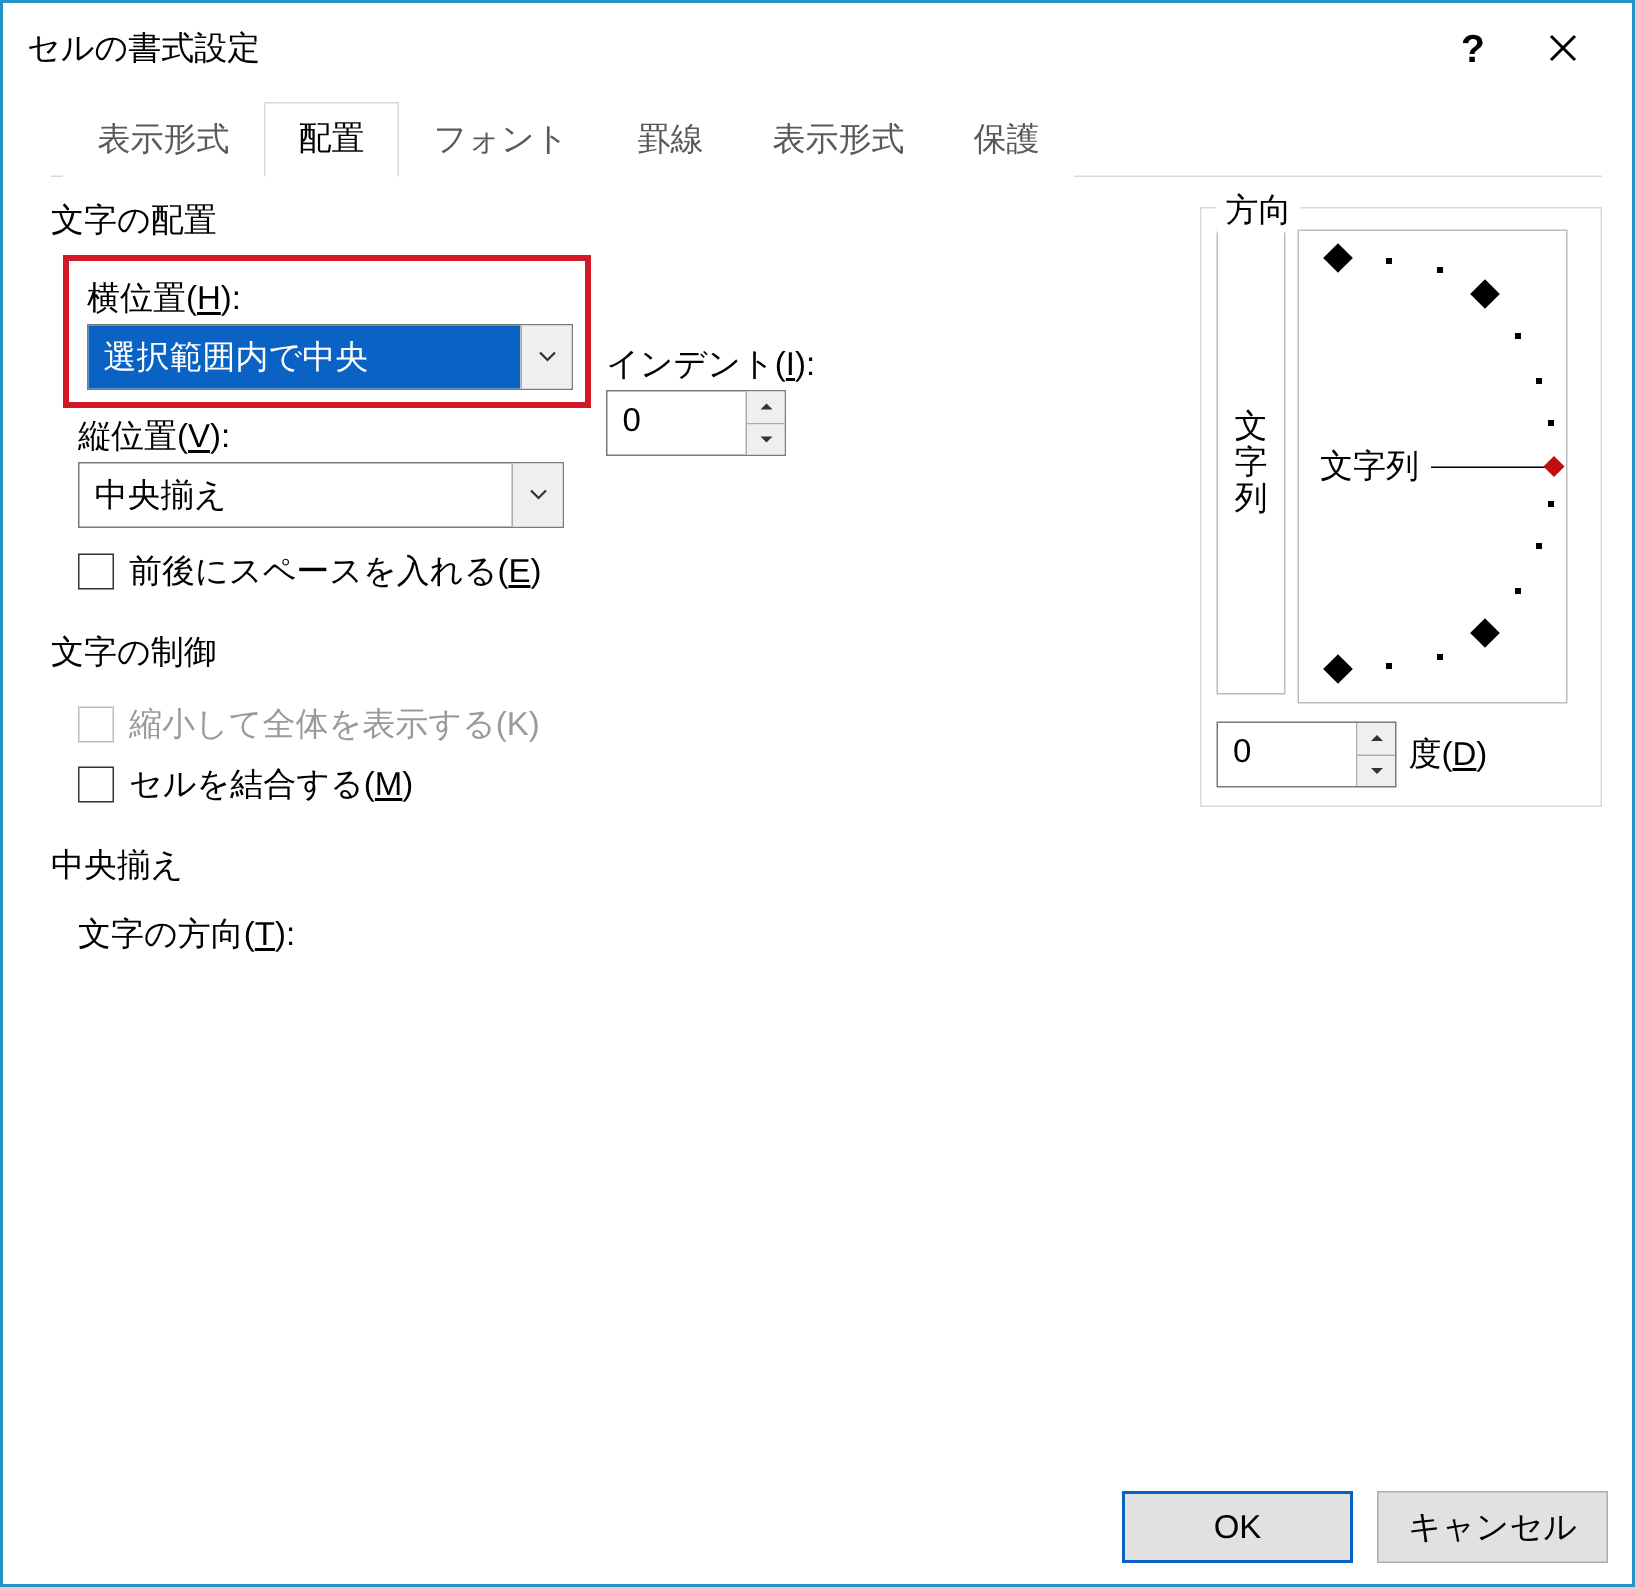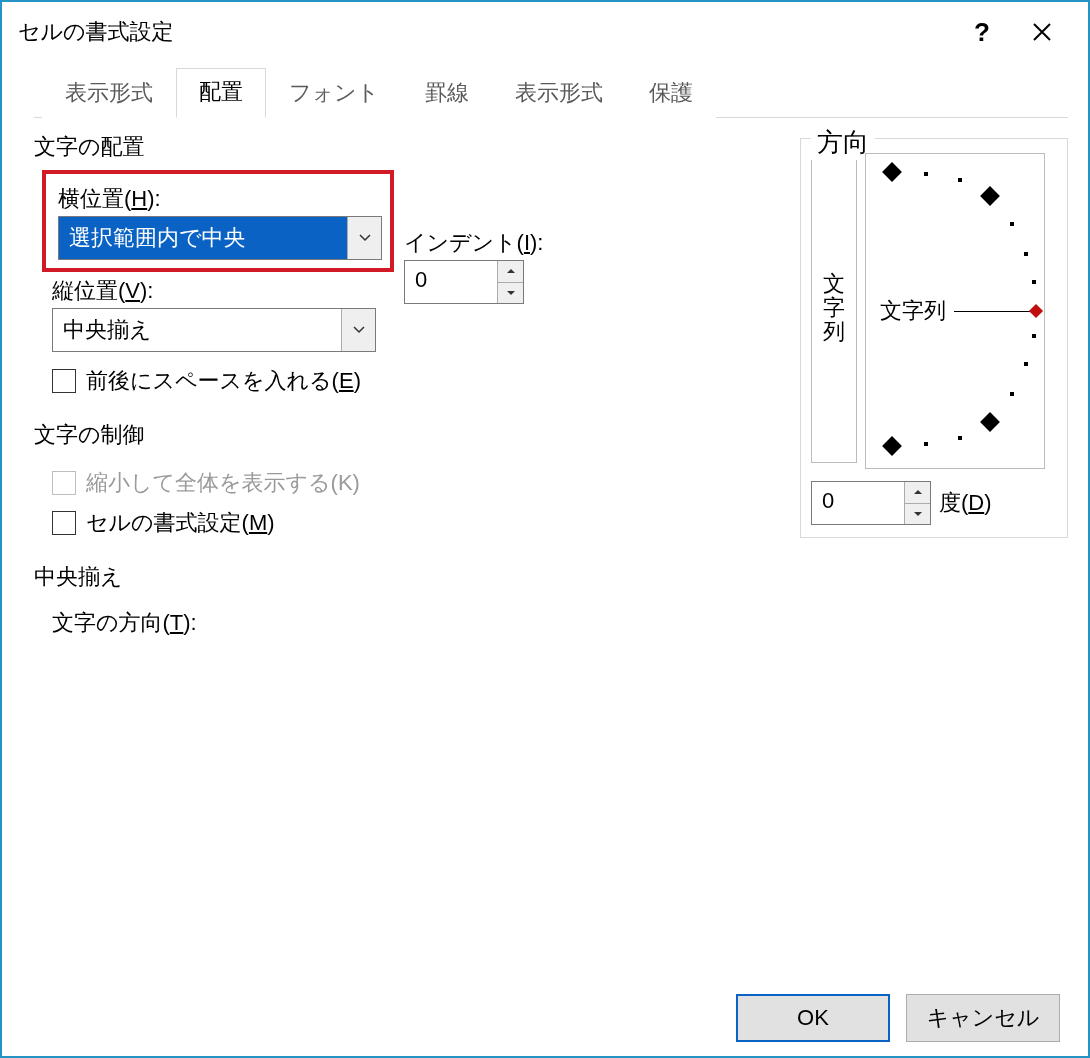--- a/index.html
+++ b/index.html
@@ -211,21 +211,21 @@
       padding: 10px 10px 12px 10px;
       margin-top: 6px;
       position: relative;
     }
     .orientation-title {
       position: absolute;
       top: -14px;
       left: 10px;
       background: #fff;
       padding: 0 6px;
-      font-size: 26px;
+      font-size: 22px;
     }
     .orientation-inner {
       display: flex;
       gap: 8px;
       margin-top: 4px;
     }
     .orient-left {
       width: 46px;
       height: 310px;
       border: 1px solid #bcbcbc;
@@ -283,21 +283,21 @@
     .degree-row {
       display: flex;
       align-items: center;
       gap: 8px;
       margin-top: 12px;
     }
 
     
     .button-row {
       position: absolute;
-      right: 28px;
+      right: 16px;
       bottom: 14px;
       display: flex;
       gap: 16px;
     }
     .btn {
       min-width: 154px;
       height: 48px;
       border: 1px solid #adadad;
       background: #e1e1e1;
       font-size: 22px;
@@ -404,21 +404,21 @@
         <legend>文字の制御</legend>
         <div class="group-line"></div>
         <div class="group-body">
           <div class="checkbox-row disabled">
             <div class="checkbox-box"></div>
             <div>縮小して全体を表示する(K)</div>
           </div>
           <div class="checkbox-row">
             <div class="checkbox-box"></div>
             <div>
-              <span>セルの書式設定(</span><span class="u">M</span><span>)</span>
+              <span>セルを結合する(</span><span class="u">M</span><span>)</span>
             </div>
           </div>
         </div>
       </fieldset>
 
       <fieldset class="group">
         <legend>中央揃え</legend>
         <div class="group-line"></div>
         <div class="group-body">
           <div class="field-label">

